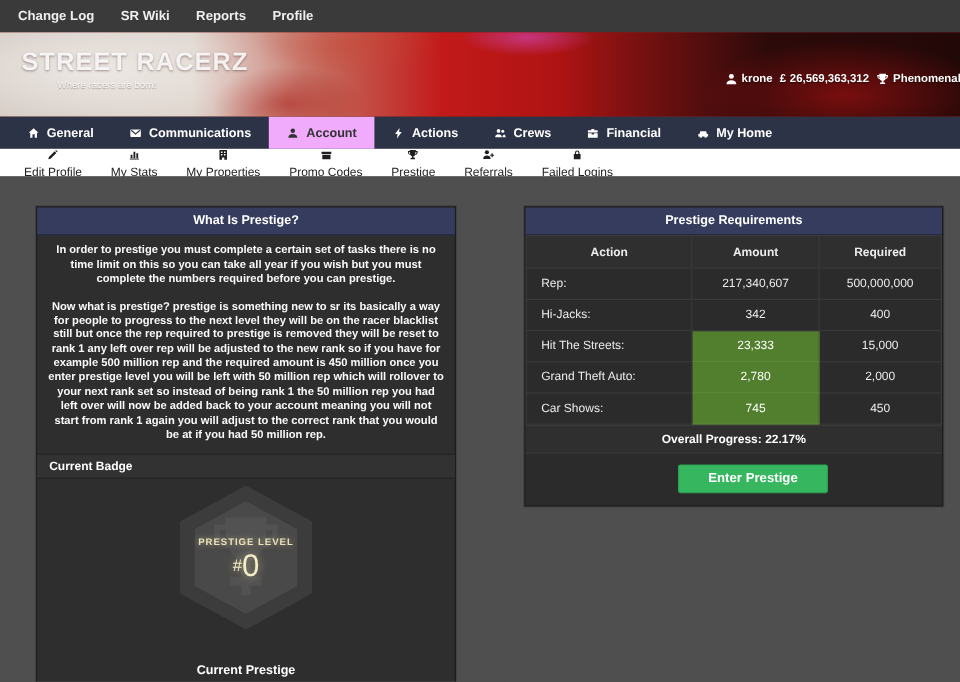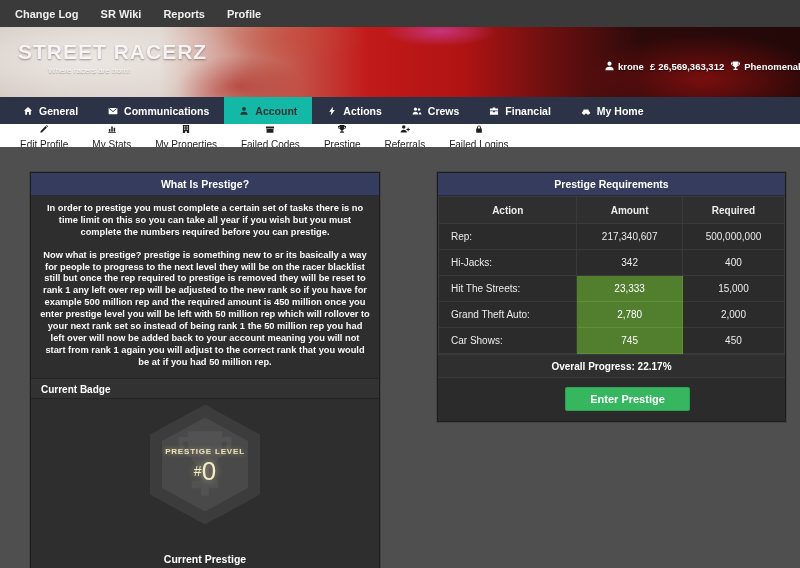--- a/index.html
+++ b/index.html
@@ -26,21 +26,21 @@
   .logo .tagline { font-size:8px; color:rgba(255,255,255,.85); margin:2px 0 0 30px; text-shadow:0 1px 1px rgba(60,30,30,.4); }
   .userinfo { position:absolute; left:604px; top:55%; transform:translateY(-50%); display:flex; align-items:center; gap:6px; white-space:nowrap; color:#fff; font-size:9.5px; font-weight:600; text-shadow:0 1px 1px rgba(0,0,0,.5); }
   .userinfo .grp { display:flex; align-items:center; gap:3px; }
   .ic { display:inline-flex; align-items:center; justify-content:center; }
   .ic svg { width:10px; height:10px; display:block; }
   .userinfo .ic svg { width:11px; height:11px; }
 
   
   .tabbar { height:27px; background:#2c3347; display:flex; align-items:stretch; padding-left:8px; }
   .tab { display:flex; align-items:center; gap:6px; padding:0 15px; color:#fff; font-size:10.5px; font-weight:700; cursor:pointer; }
-  .tab.active { background:#14b8a6; color:#333; }
+  .tab.active { background:#f0abfc; color:#333; }
 
   
   .subnav { height:23px; background:#fff; display:flex; align-items:center; padding-left:8px; }
   .subitem { display:flex; align-items:center; gap:5px; padding:0 12px; color:#1f1f1f; font-size:10px; font-weight:400; cursor:pointer; height:100%;flex-direction:column; }
 
   
   .content { position:relative; height:421px; background:#4f4f4f; }
   .panel { position:absolute; background:#2e2e2e; border:1px solid #1d1d1d; box-shadow:0 0 0 1px rgba(0,0,0,.15); }
   .panel-header { height:23px; line-height:23px; text-align:center; background:#363c5e; border-bottom:1px solid #262b45; color:#fff; font-size:10.5px; font-weight:700; }
 
@@ -203,21 +203,21 @@
         </svg>
       </span>
     <span>My Properties</span>
   </div>
   <div class="subitem">
     <span class="ic">
         <svg viewBox="0 0 16 16" fill="currentColor">
           <path d="M1.5 4h13v3h-13zM2.5 8h11v6h-11z"></path>
         </svg>
       </span>
-    <span>Failed Codes</span>
+    <span>Promo Codes</span>
   </div>
   <div class="subitem">
     <span class="ic">
         <svg viewBox="0 0 16 16" fill="currentColor">
           <path d="M4 1.5h8V3h2.5v1.8A3.6 3.6 0 0 1 11.4 8 3.6 3.6 0 0 1 9 9.8V12h2v1.8H5V12h2V9.8A3.6 3.6 0 0 1 4.6 8 3.6 3.6 0 0 1 1.5 4.8V3H4zM2.8 4.3v.5c0 1.1.7 2 1.7 2.3A7.5 7.5 0 0 1 4 4.3zm10.4 0h-1.7a7.5 7.5 0 0 1-.4 2.8c1-.3 1.7-1.2 1.7-2.3z"></path>
         </svg>
       </span>
     <span>Prestige</span>
   </div>
   <div class="subitem">

